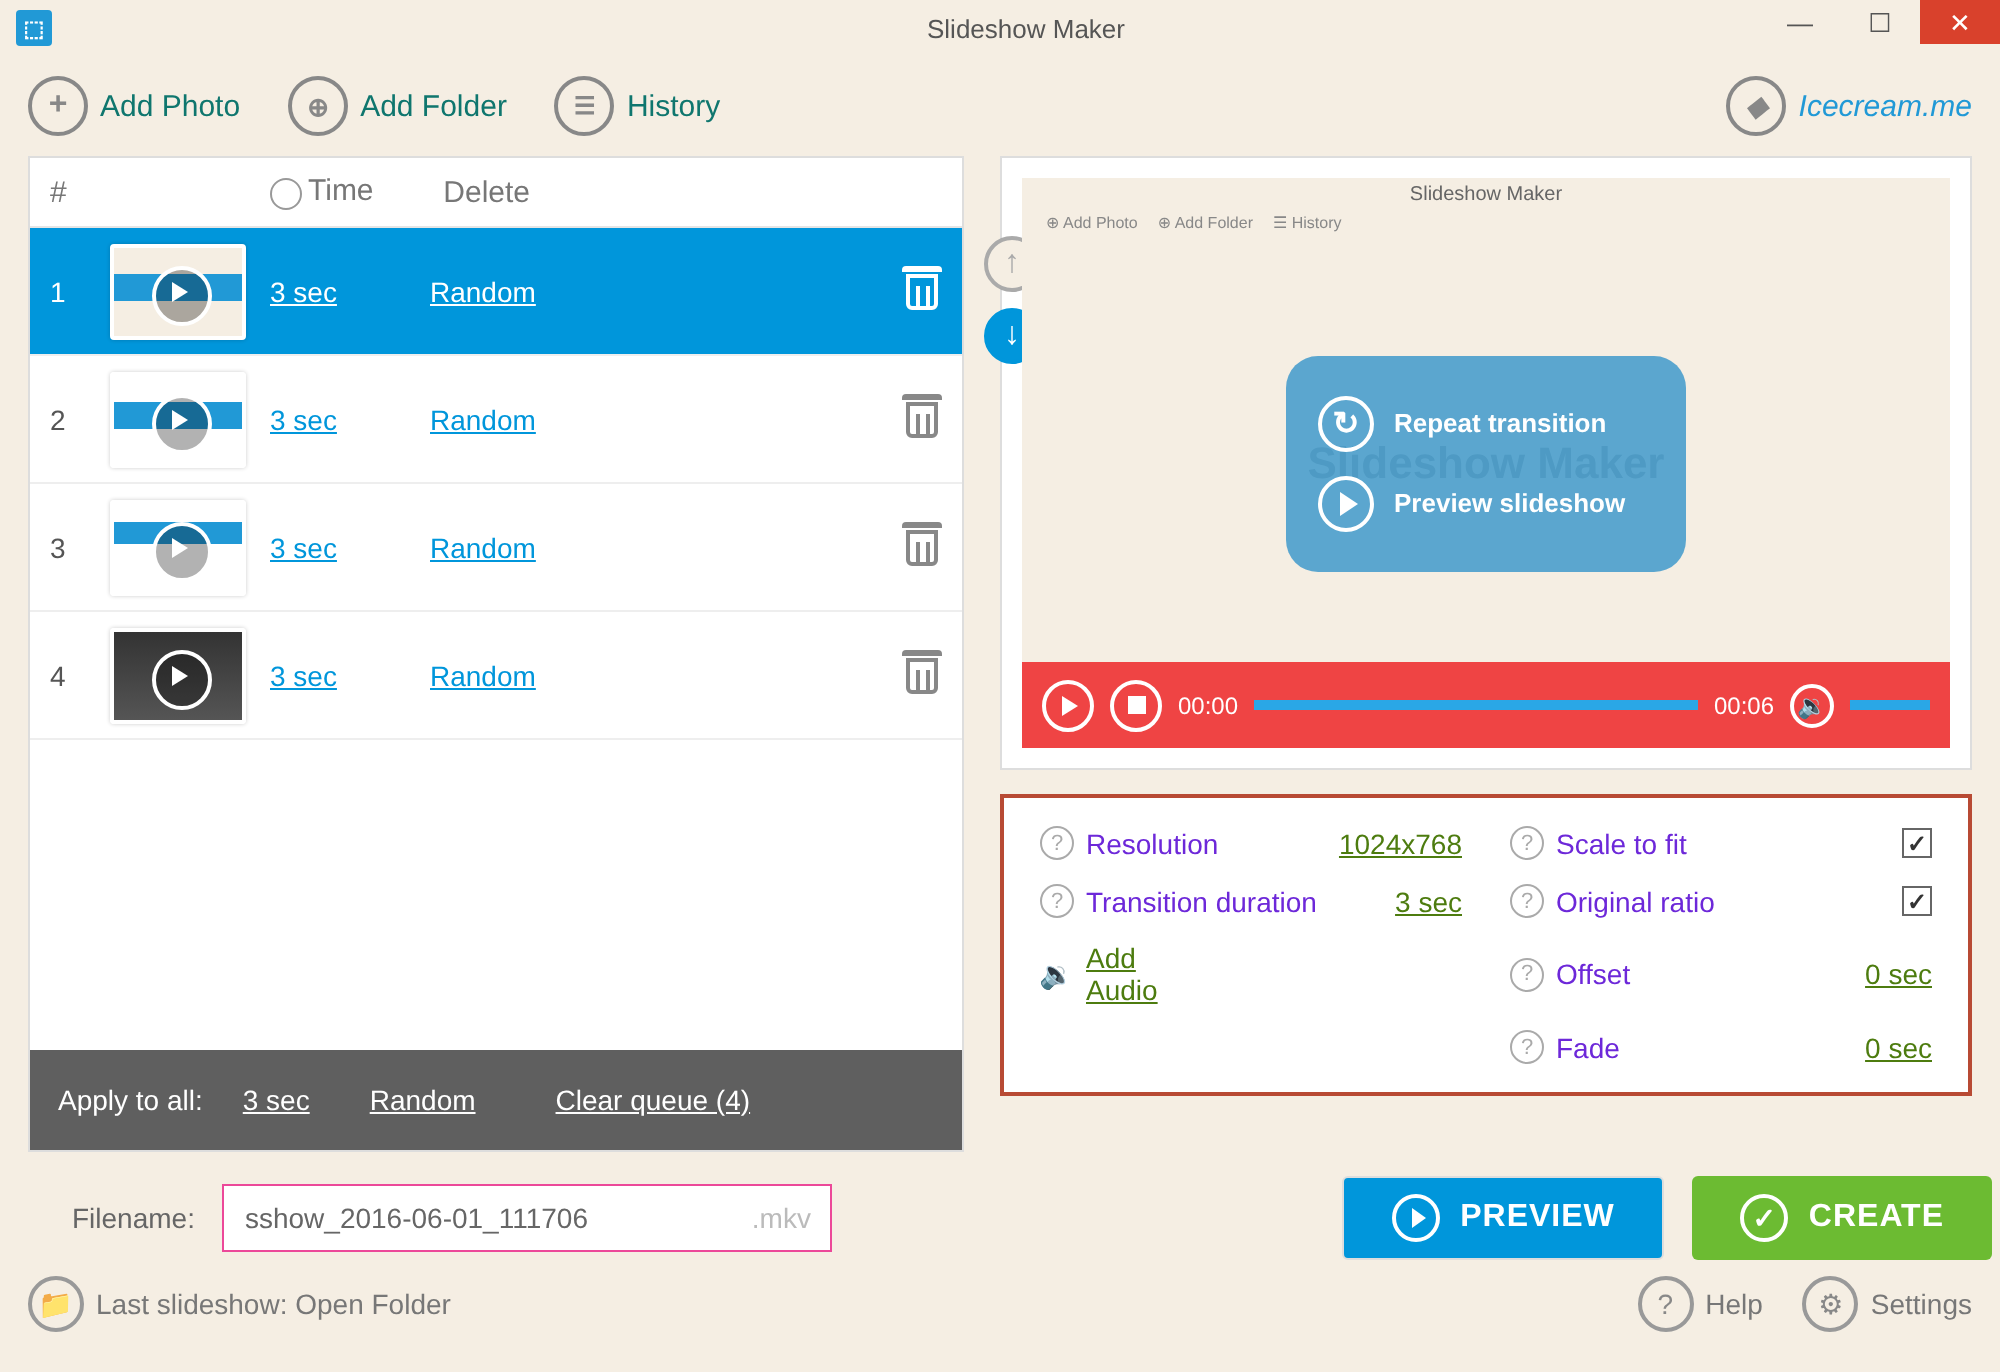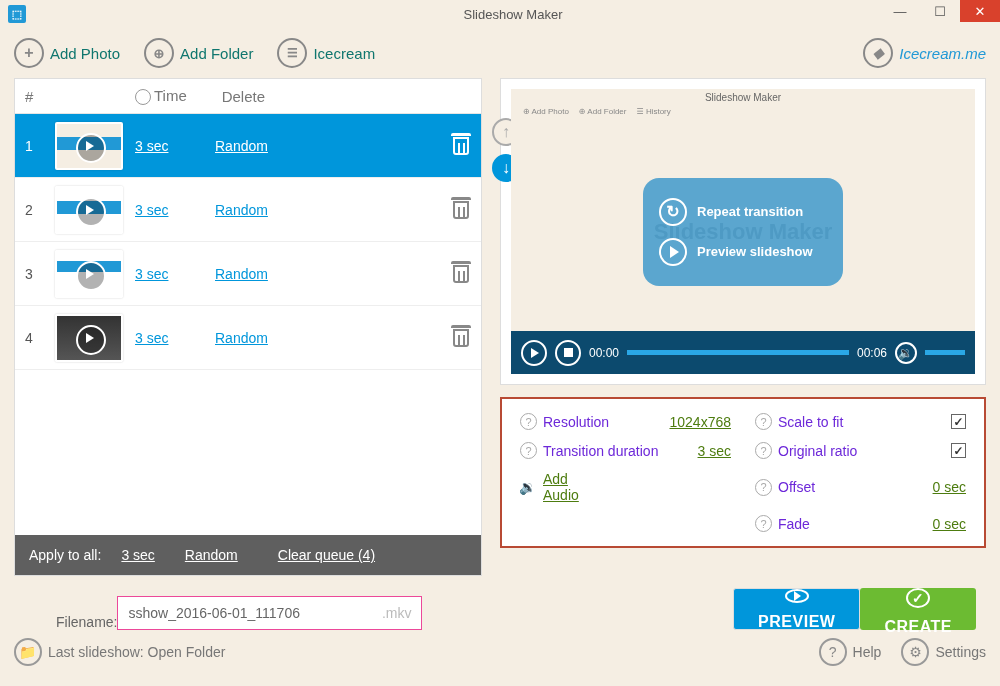--- a/index.html
+++ b/index.html
@@ -45,58 +45,58 @@
   .th4{background:linear-gradient(#333 0%, #555 100%);}
   .trash { width:20px; height:22px; display:inline-block; position:relative;}
   .trash::before{content:""; position:absolute; top:4px; left:2px; right:2px; bottom:0; border:2px solid currentColor; border-radius:0 0 3px 3px; background:linear-gradient(90deg, currentColor 2px, transparent 2px 5px, currentColor 5px 7px, transparent 7px 10px, currentColor 10px 12px, transparent 12px) 3px 4px / 12px 10px no-repeat;}
   .trash::after{content:""; position:absolute; top:0; left:0; right:0; height:3px; background:currentColor; border-radius:2px 2px 0 0;}
   .row .trash{color:#888;} .row.selected .trash{color:#fff;}
 
   .arrows { position:absolute; right:-38px; top:40px; display:flex; flex-direction:column; gap:8px;}
   .arrow-btn { width:28px; height:28px; border:2px solid #aaa; border-radius:50%; display:flex; align-items:center; justify-content:center; color:#aaa; font-size:16px; background:#f5eee3;}
   .arrow-btn.active { border-color:#0096db; background:#0096db; color:#fff;}
 
-  .footer-bar { background:#5f5f5f; color:#fff; height:40px; display:flex; align-items:center; padding:0 14px; font-size:14px;}
+  .footer-bar { background:#5f5f5f; color:#fff; height:50px; display:flex; align-items:center; padding:0 14px; font-size:14px;}
   .footer-bar a { color:#fff; text-decoration:underline; cursor:pointer;}
   .fb-label { margin-right:20px;}
   .fb-time { margin-right:30px;}
   .fb-rand { margin-right:40px;}
 
   .preview { background:#fff; border:1px solid #ddd; padding:10px; }
   .video { width:100%; height:285px; background:#000; color:#fff; position:relative; border-radius:2px;}
   .video-content { position:absolute; inset:0; background:#f5eee3; margin:0; overflow:hidden;}
   .video-content .mini-title{position:absolute; top:3px; left:0; right:0; text-align:center; font-size:10px; color:#666;}
   .video-content .mini-tool{position:absolute; top:18px; left:12px; font-size:8px; color:#888; display:flex; gap:10px;}
   .popup { position:absolute; top:50%; left:50%; transform:translate(-50%,-50%); width:200px; background:rgba(70,156,204,.88); border-radius:16px; padding:14px 16px; color:#fff; font-size:13px;}
   .popup-row{display:flex; align-items:center; gap:10px; padding:6px 0;font-weight:bold;}
   .pop-icon{width:28px;height:28px;border:2px solid #fff;border-radius:50%;display:flex;align-items:center;justify-content:center;}
   .pop-play::before{content:"";border-left:9px solid #fff;border-top:6px solid transparent;border-bottom:6px solid transparent;margin-left:2px;}
   .pop-repeat::before{content:"↻";font-size:16px;font-weight:bold;}
-  .controls { position:absolute; left:0; right:0; bottom:0; height:43px; background:#0c4a6e; display:flex; align-items:center; padding:0 10px; gap:8px; color:#fff; font-size:12px;}
+  .controls { position:absolute; left:0; right:0; bottom:0; height:43px; background:#ef4444; display:flex; align-items:center; padding:0 10px; gap:8px; color:#fff; font-size:12px;}
   .ctrl-btn{width:26px;height:26px;border:2px solid #fff;border-radius:50%;display:flex;align-items:center;justify-content:center;}
   .ctrl-btn.play::before{content:"";border-left:8px solid #fff;border-top:5px solid transparent;border-bottom:5px solid transparent;margin-left:2px;}
   .ctrl-btn.stop::before{content:"";width:9px;height:9px;background:#fff;}
   .progress{flex:1;height:5px;background:#2aa7e6;}
   .vol{width:40px;height:5px;background:#2aa7e6;}
   .mute{width:22px;height:22px;border:2px solid #fff;border-radius:50%;display:flex;align-items:center;justify-content:center;font-size:12px;}
 
   .settings{background:#fff; border:2px solid #b84a34; padding:14px 18px; display:grid; grid-template-columns: 1fr 1fr; gap:12px 24px; font-size:14px;}
   .set-row{display:flex; align-items:center;}
   .help-icon{width:17px;height:17px;border:1.5px solid #aaa;border-radius:50%;display:inline-flex;align-items:center;justify-content:center;font-size:11px;color:#aaa;margin-right:6px;}
   .set-label{flex:1; color:#6d28d9;}
   .set-val{color:#4d7c0f;text-decoration:underline;cursor:pointer;}
   .chk{width:15px;height:15px;border:1.5px solid #666;display:inline-flex;align-items:center;justify-content:center;}
   .chk::after{content:"✓";font-size:12px;font-weight:bold;color:#333;}
   .audio-icon{width:17px;height:17px;display:inline-flex;align-items:center;justify-content:center;margin-right:6px;color:#aaa;}
 
-  .bottom{display:flex; align-items:flex-end; padding:12px 24px 0; }
+  .bottom{display:flex; align-items:center; padding:12px 4px 0; gap:14px;}
   .fn-label{color:#666; font-size:14px; margin-left:32px;}
   .fn-input{flex:0 0 305px; height:34px; border:1px solid #ec4899; background:#fff; display:flex; align-items:center; padding:0 10px; color:#666; font-size:14px;}
   .fn-ext{margin-left:auto; color:#bbb;}
-  .big-btn{height:42px; padding:0 24px; border-radius:3px; color:#fff; font-size:16px; font-weight:600; display:flex; align-items:center; gap:10px; letter-spacing:.5px;flex-direction:column;}
+  .big-btn{height:42px; padding:0 24px; border-radius:3px; color:#fff; font-size:16px; font-weight:600; display:flex; align-items:center; gap:10px; letter-spacing:.5px;}
   .big-btn.preview{background:#0096db;}
   .big-btn.create{background:#6cbb32;}
   .big-circ{width:24px;height:24px;border:2px solid #fff;border-radius:50%;display:flex;align-items:center;justify-content:center;}
   .big-circ.play::before{content:"";border-left:7px solid #fff;border-top:5px solid transparent;border-bottom:5px solid transparent;margin-left:2px;}
   .big-circ.check::before{content:"✓";font-size:14px;font-weight:bold;}
 
   .statusbar{display:flex;align-items:center;padding:8px 14px;gap:8px;color:#777;font-size:14px;}
   .statusbar .toolbar-item{margin-right:auto;}
   .small-circ{width:28px;height:28px;border:2px solid #999;border-radius:50%;display:flex;align-items:center;justify-content:center;color:#888;}
 </style>
@@ -117,21 +117,21 @@
   <div class="toolbar-item">
     <div class="circle-btn">+</div>
     <span class="toolbar-label">Add Photo</span>
   </div>
   <div class="toolbar-item">
     <div class="circle-btn" style="font-size:13px;">⊕</div>
     <span class="toolbar-label">Add Folder</span>
   </div>
   <div class="toolbar-item">
     <div class="circle-btn" style="font-size:12px;">☰</div>
-    <span class="toolbar-label">Icecream</span>
+    <span class="toolbar-label">History</span>
   </div>
   <div class="brand">
     <div class="brand-icon">◆</div>
     <span>Icecream.me</span>
   </div>
 </div>
 
 <div class="main">
   <div class="left">
     <div class="list">

